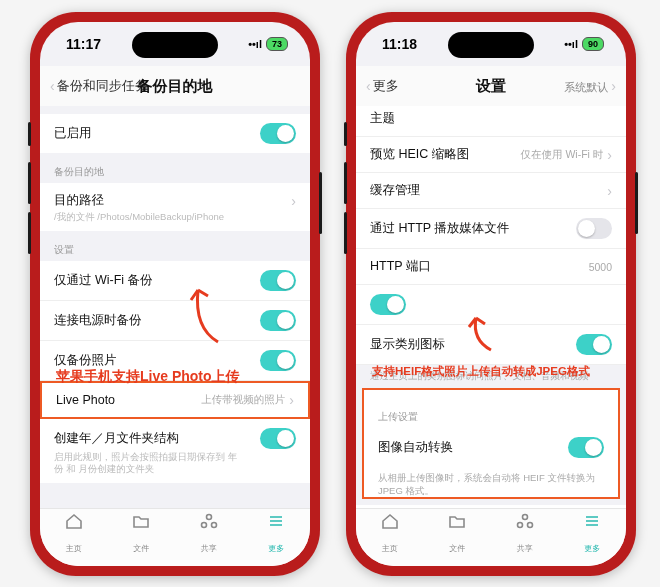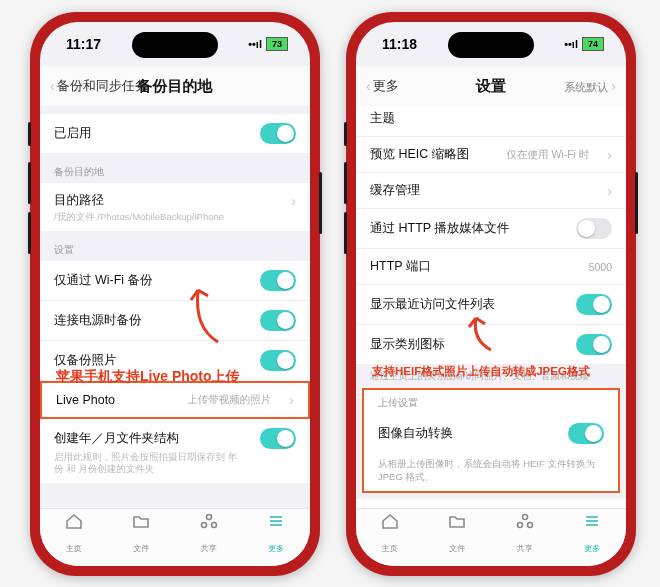--- a/index.html
+++ b/index.html
@@ -37,41 +37,41 @@
   .notch {
     position: absolute; top: 10px; left: 50%; transform: translateX(-50%);
     width: 86px; height: 26px; background:#000; border-radius: 16px; z-index:5;
   }
   .status {
     height: 44px; display:flex; justify-content:space-between; align-items:center;
     padding: 0 22px 0 26px; font-size:14px; font-weight:600; color:#000;
   }
   .status-right { display:flex; align-items:center; gap:4px; font-size:11px;justify-content:center; }
   .battery {
-    padding: 0 3px; height:14px; border:1px solid #555; border-radius:0;
+    padding: 0 3px; height:14px; border:1px solid #555; border-radius:6px;
     font-size:9px; display:flex; align-items:center; justify-content:center;
     background:#4cd964; color:#000; font-weight:700; min-width:22px;
   }
   .nav {
     height: 40px; display:flex; align-items:center; position:relative;
     background:#fafafa; padding:0 10px; font-size:13px;
   }
   .nav .back { display:flex; align-items:center; gap:2px; color:#333; flex:0 0 auto; }
   .nav .title { position:absolute; left:0; right:0; text-align:center; font-size:15px; font-weight:600; color:#111; pointer-events:none;}
   .nav .right-slot { margin-left:auto; font-size:11px; color:#888;text-align:center; }
   .content { flex:1; overflow:hidden; font-size:12px; color:#111; }
   .group { margin-top:8px; }
   .group-header { padding: 4px 14px 4px; font-size:10px; color:#999; }
   .cell {
     background:#fff; padding: 9px 14px; display:flex; align-items:center;
     justify-content:space-between; min-height:36px; border-bottom:1px solid #eee;
   }
   .cell:last-child { border-bottom:none; }
   .cell .label { color:#111; font-size:12.5px; }
-  .cell .value { color:#aaa; font-size:10.5px; display:flex; align-items:center; gap:18px;}
+  .cell .value { color:#aaa; font-size:10.5px; display:flex; align-items:center; gap:4px;}
   .cell .sub { font-size:9.5px; color:#bbb; margin-top:2px; line-height:1.2;}
   .cell-col { flex-direction:column; align-items:flex-start; }
   .cell-col .row { width:100%; display:flex; justify-content:space-between; align-items:center;}
   .toggle {
     width:36px; height:21px; border-radius:11px; position:relative; flex:0 0 auto;
   }
   .toggle.on { background:#3dd1c8; }
   .toggle.off { background:#e5e5ea; }
   .toggle::after {
     content:""; position:absolute; width:17px; height:17px; border-radius:50%;
@@ -211,21 +211,21 @@
   <div class="btn-side b1"></div>
     <div class="btn-side b2"></div>
     <div class="btn-side b3"></div>
     <div class="btn-side b4"></div>
   <div class="screen">
     <div class="notch"></div>
     <div class="status">
       <span>11:18</span>
       <div class="status-right">
         <span>••ıl</span>
-        <span class="battery">74</span>
+        <span class="battery">90</span>
       </div>
     </div>
     <div class="nav">
       <div class="back">
         <span class="chev">‹</span>
         <span>更多</span>
       </div>
       <div class="title">设置</div>
       <div class="right-slot"><span>系统默认</span> <span class="chev">›</span></div>
     </div>
@@ -247,36 +247,35 @@
       </div>
       <div class="cell">
         <span class="label">通过 HTTP 播放媒体文件</span>
         <div class="toggle off"></div>
       </div>
       <div class="cell">
         <span class="label">HTTP 端口</span>
         <span class="value">5000</span>
       </div>
       <div class="cell">
-        <span class="label">显示最近访问文件列表</span>
         <div class="toggle on"></div>
       </div>
       <div class="cell">
         <span class="label">显示类别图标</span>
         <div class="toggle on"></div>
       </div>
       <div class="hint">通过主页上的类别图标访问照片、文档、音频和视频</div>
 
       <div class="highlight-box" style="margin:4px 6px 0; background:#fff">
-        <div class="group-header" style="padding-top:6px">上传设置</div>
+        <div class="group-header" style="padding-top:20px">上传设置</div>
         <div class="cell" style="border:none">
           <span class="label">图像自动转换</span>
           <div class="toggle on"></div>
         </div>
-        <div class="hint" style="padding-bottom:8px">从相册上传图像时，系统会自动将 HEIF 文件转换为 JPEG 格式。</div>
+        <div class="hint" style="padding-bottom:0">从相册上传图像时，系统会自动将 HEIF 文件转换为 JPEG 格式。</div>
       </div>
 
       <div class="cell" style="margin-top:6px">
         
         
       </div>
 
       <svg class="arrow" style="left:110px;top:292px" width="40" height="40" viewBox="0 0 40 40">
         <path d="M25 36 Q 6 26 10 4" stroke="#e63b1f" stroke-width="3" fill="none"></path>
         <path d="M10 4 L3 13 M10 4 L19 10" stroke="#e63b1f" stroke-width="3" fill="none"></path>

